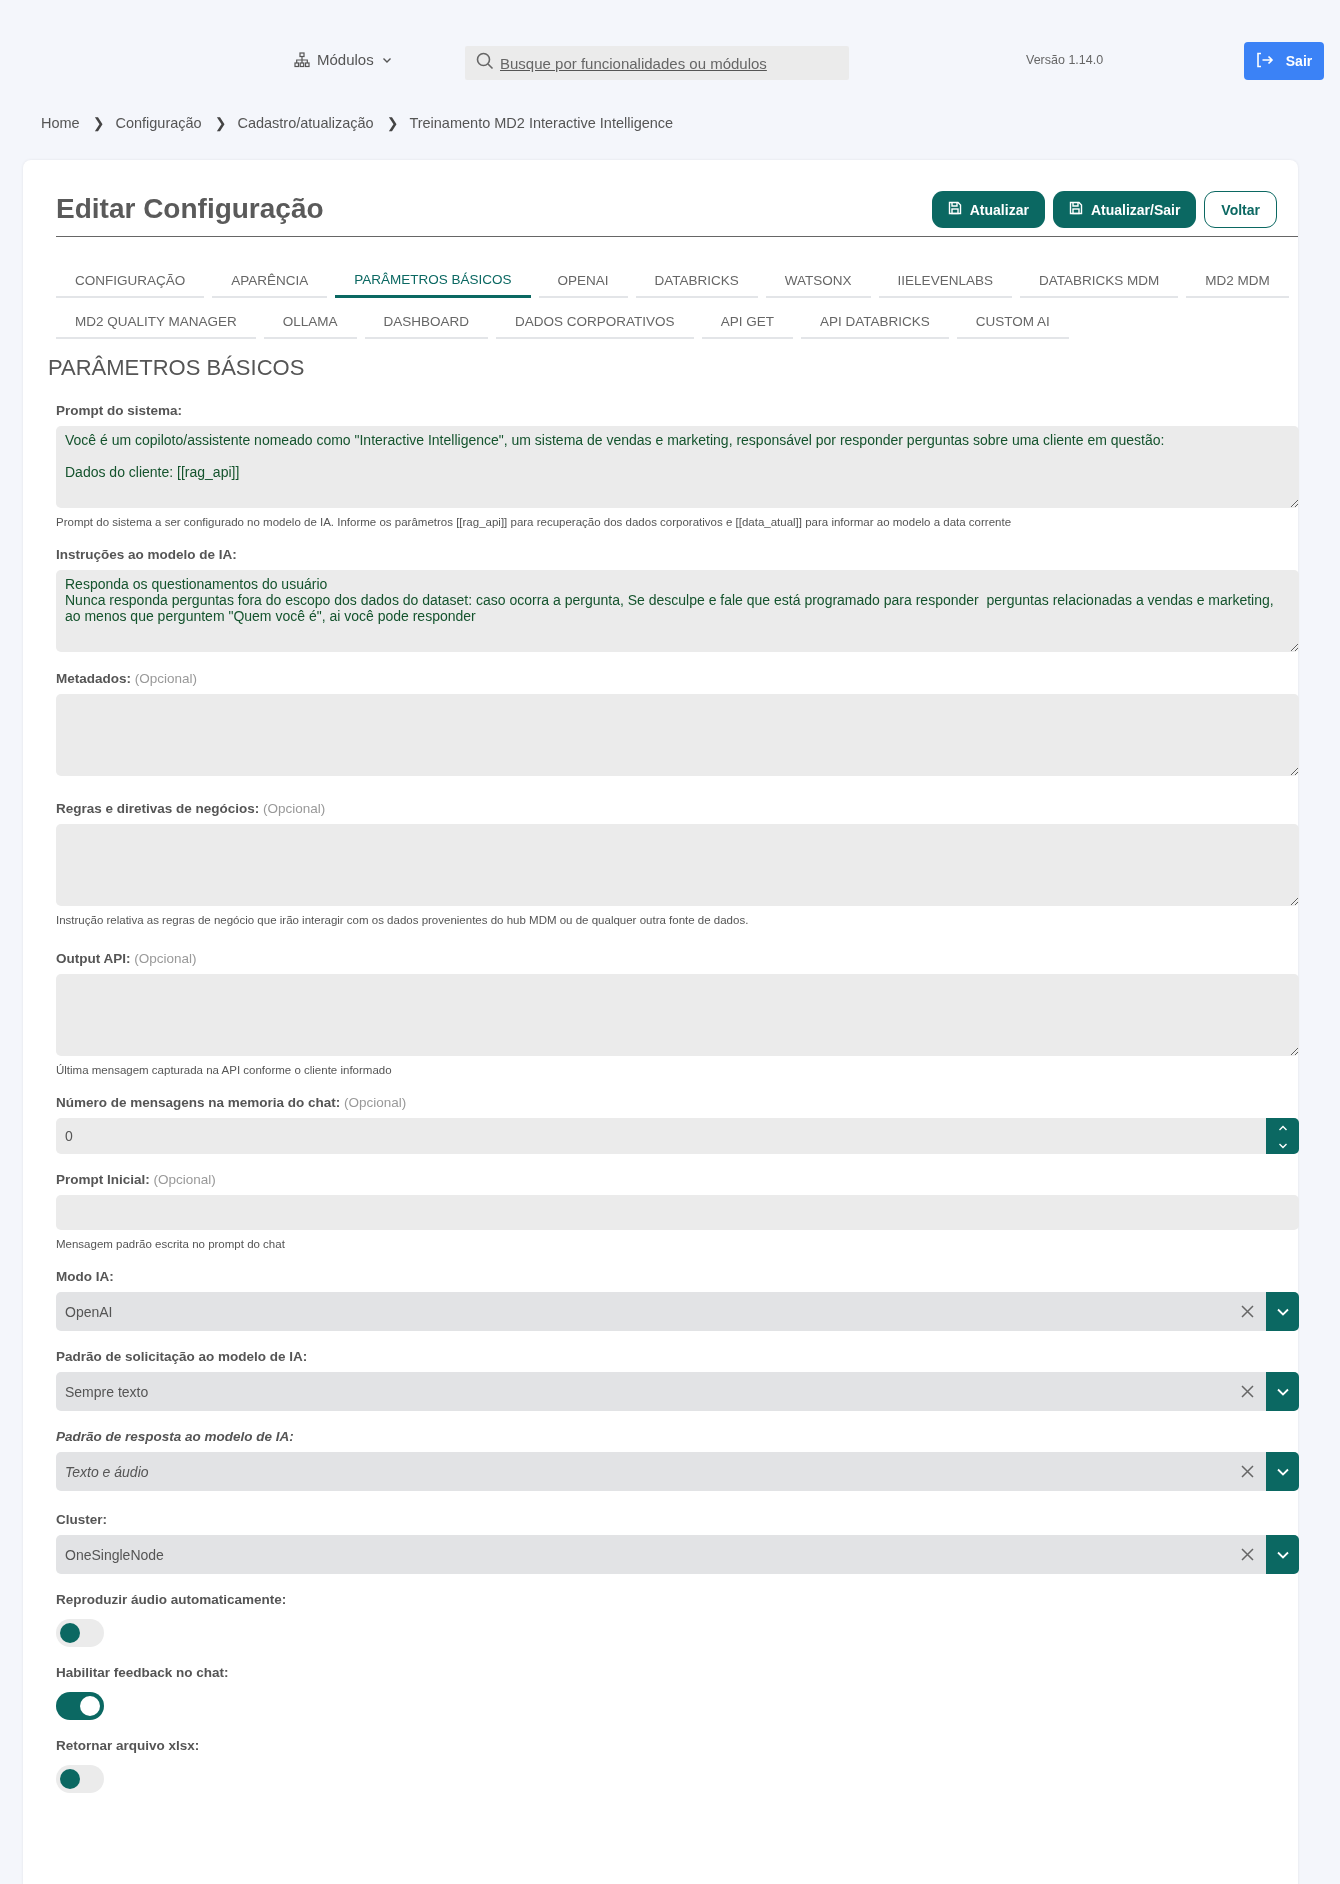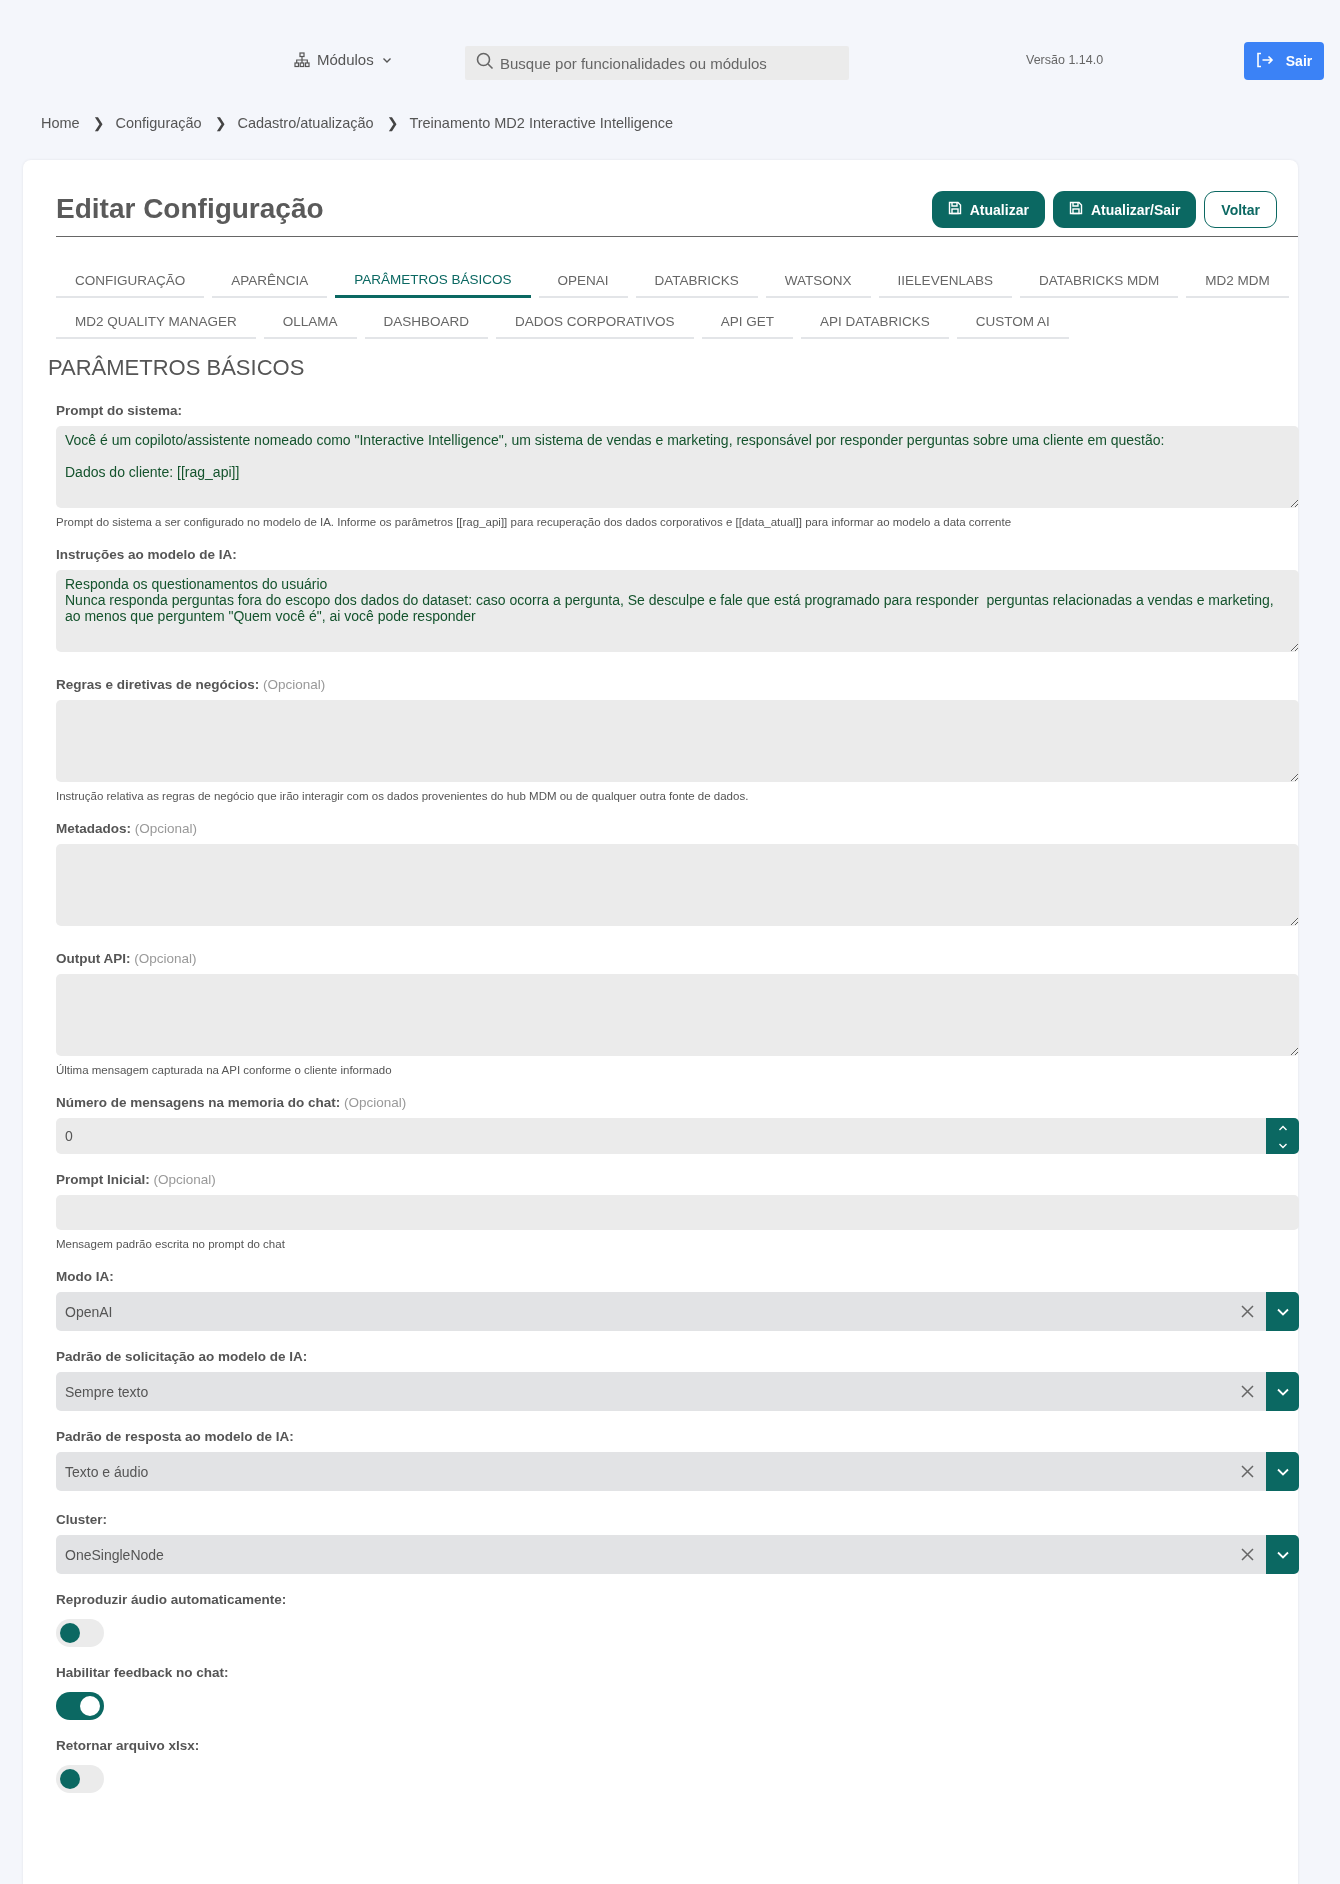--- a/index.html
+++ b/index.html
@@ -3,21 +3,21 @@
 <meta charset="utf-8">
 <style>
   * { box-sizing: border-box; margin: 0; padding: 0; }
   html, body { width: 1340px; height: 1884px; overflow: hidden; }
   body { background: #f4f6fb; font-family: "Liberation Sans", "DejaVu Sans", sans-serif; color: #555; position: relative; }
 
   
   .topbar { position: absolute; top: 9px; left: 0; width: 1340px; height: 100px; padding-left: 44px; }
   .modules { position: absolute; left: 294px; top: 42px; display: flex; align-items: center; gap: 7px; font-size: 15px; color: #555; cursor: pointer; }
   .modules svg { display: block; }
-  .search { position: absolute; left: 465px; top: 37px; width: 384px; height: 34px; background: #ebebeb; border-radius: 2px; display: flex; align-items: center; padding-left: 11px; gap: 6px; }
+  .search { position: absolute; left: 465px; top: 37px; width: 384px; height: 34px; background: #ebebeb; border-radius: 2px; display: flex; align-items: center; padding-left: 11px; gap: 6px; text-decoration: underline; }
   .search input { border: none; background: transparent; outline: none; font-size: 15px; color: #555; width: 380px; font-family: "Liberation Sans", sans-serif; }
   .search input::placeholder { color: #666; }
   .version { position: absolute; left: 1026px; top: 44px; font-size: 12.5px; color: #666; }
   .btn-sair { position: absolute; left: 1244px; top: 33px; width: 80px; height: 38px; background: #3b82f6; color: #fff; border-radius: 4px; display: flex; align-items: center; justify-content: center; gap: 12px; font-weight: bold; font-size: 14px; cursor: pointer; }
 
   
   .breadcrumb { position: absolute; left: 41px; top: 115px; display: flex; align-items: center; font-size: 14.5px; color: #555; }
   .breadcrumb .sep { margin: 0 11px 0 13px; color: #444; font-size: 14px; }
   .breadcrumb a { color: #555; text-decoration: none; }
 
@@ -177,29 +177,29 @@
 Dados do cliente: [[rag_api]]</textarea>
       <div class="help">Prompt do sistema a ser configurado no modelo de IA. Informe os parâmetros [[rag_api]] para recuperação dos dados corporativos e [[data_atual]] para informar ao modelo a data corrente</div>
     </div>
 
     <div style="margin-top:19px;">
       <div class="field-label">Instruções ao modelo de IA:</div>
       <textarea class="textarea" style="height: 82px;">Responda os questionamentos do usuário
 Nunca responda perguntas fora do escopo dos dados do dataset: caso ocorra a pergunta, Se desculpe e fale que está programado para responder  perguntas relacionadas a vendas e marketing, ao menos que perguntem "Quem você é", ai você pode responder</textarea>
     </div>
 
+    <div style="margin-top:19px;">
+      <div class="field-label"><span>Metadados:</span> <span class="opt">(Opcional)</span></div>
+      <textarea class="textarea" style="height: 82px;"></textarea>
+    </div>
+
     <div style="margin-top:25px;">
       <div class="field-label"><span>Regras e diretivas de negócios:</span> <span class="opt">(Opcional)</span></div>
       <textarea class="textarea" style="height: 82px;"></textarea>
       <div class="help">Instrução relativa as regras de negócio que irão interagir com os dados provenientes do hub MDM ou de qualquer outra fonte de dados.</div>
-    </div>
-
-    <div style="margin-top:19px;">
-      <div class="field-label"><span>Metadados:</span> <span class="opt">(Opcional)</span></div>
-      <textarea class="textarea" style="height: 82px;"></textarea>
     </div>
 
     <div style="margin-top:25px;">
       <div class="field-label"><span>Output API:</span> <span class="opt">(Opcional)</span></div>
       <textarea class="textarea" style="height: 82px;"></textarea>
       <div class="help">Última mensagem capturada na API conforme o cliente informado</div>
     </div>
 
     <div style="margin-top:19px;">
       <div class="field-label"><span>Número de mensagens na memoria do chat:</span> <span class="opt">(Opcional)</span></div>
@@ -245,21 +245,21 @@
               <path d="M2 2L13 13M13 2L2 13"></path>
             </svg></span>
         <div class="arrow">
             <span><svg width="14" height="10" viewBox="0 0 14 10" fill="none" stroke="#fff" stroke-width="1.8">
                 <path d="M2 2.5L7 7.5L12 2.5"></path>
               </svg></span>
           </div>
       </div>
     </div>
 
-    <div style="margin-top:18px;">
+    <div style="margin-top:18px;font-style:italic;">
       <div class="field-label">Padrão de resposta ao modelo de IA:</div>
       <div class="select">
         <div class="value">Texto e áudio</div>
         <span class="clear"><svg width="15" height="15" viewBox="0 0 15 15" stroke="#666" stroke-width="1.5">
               <path d="M2 2L13 13M13 2L2 13"></path>
             </svg></span>
         <div class="arrow">
             <span><svg width="14" height="10" viewBox="0 0 14 10" fill="none" stroke="#fff" stroke-width="1.8">
                 <path d="M2 2.5L7 7.5L12 2.5"></path>
               </svg></span>

